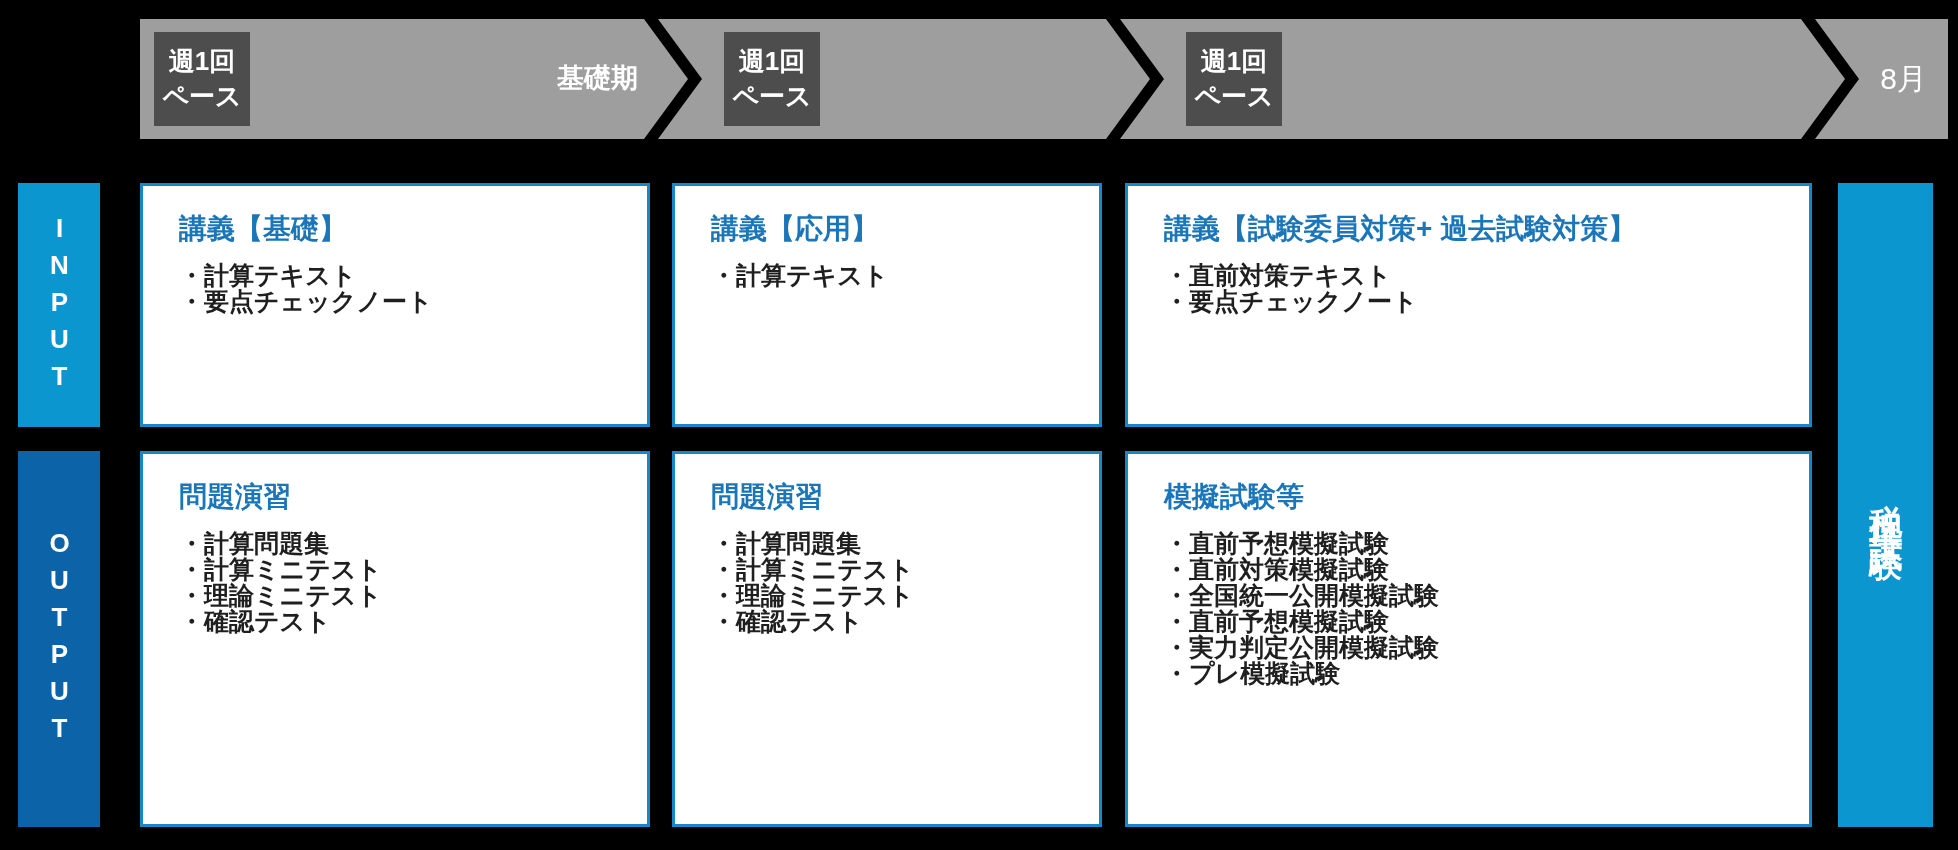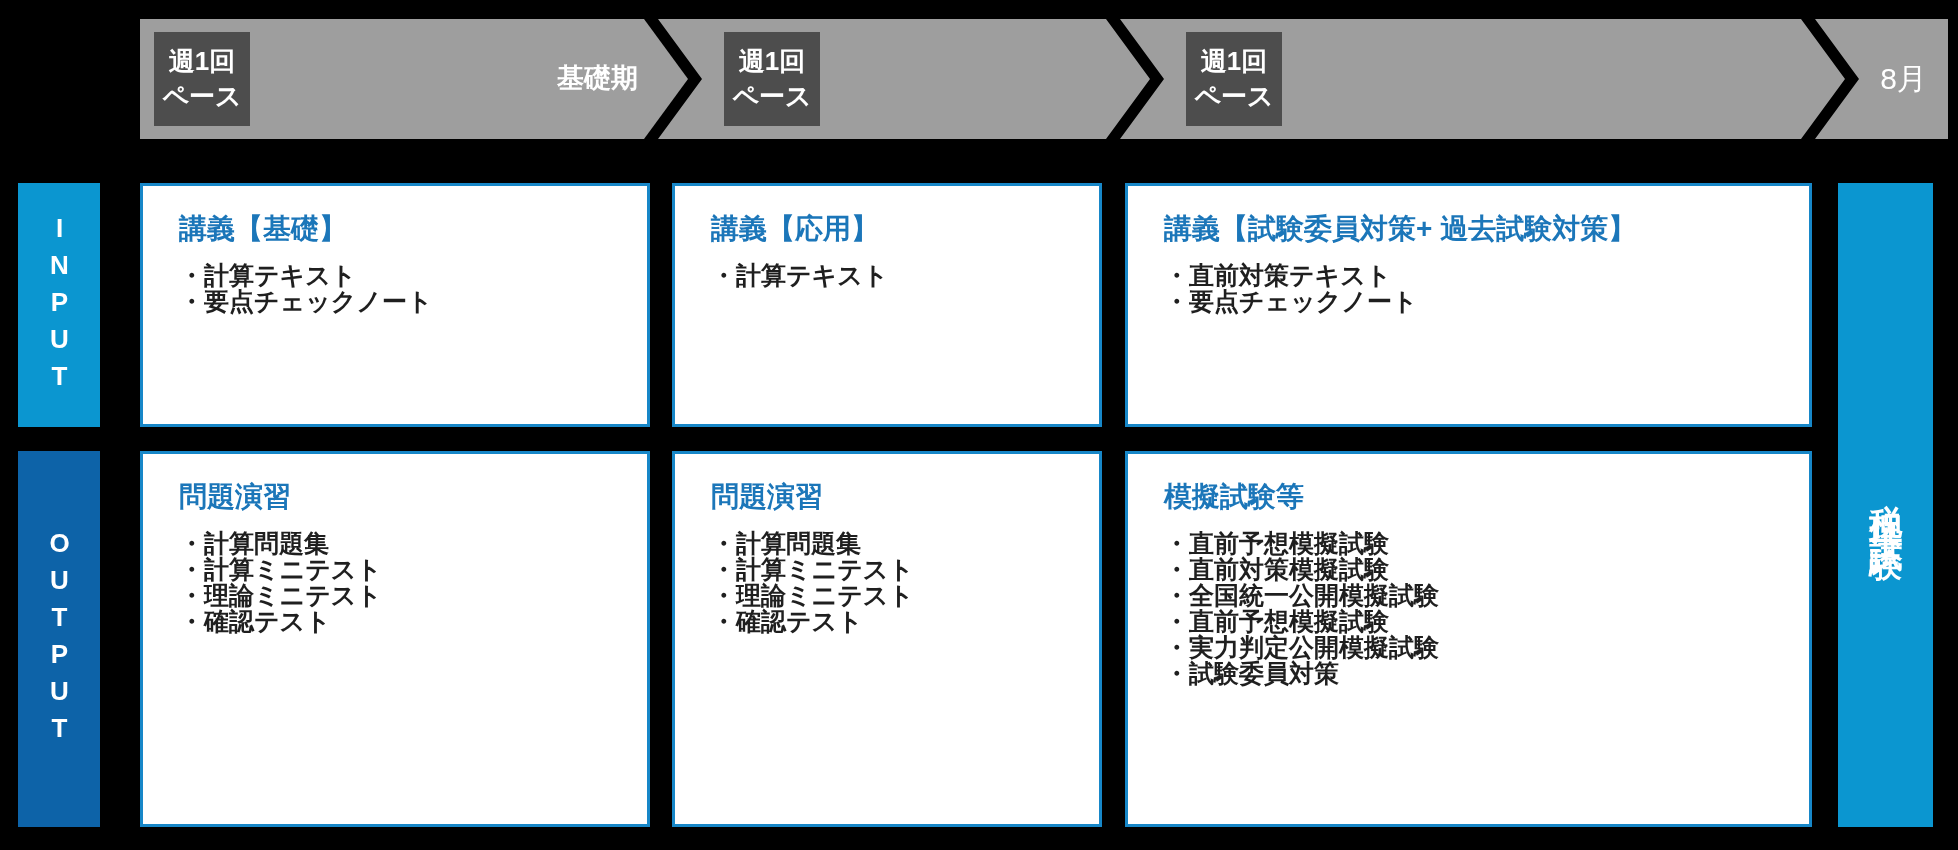--- a/index.html
+++ b/index.html
@@ -141,19 +141,19 @@
       <div class="box-item">・理論ミニテスト</div>
       <div class="box-item">・確認テスト</div>
     </div>
     <div class="box c3">
       <div class="box-title">模擬試験等</div>
       <div class="box-item">・直前予想模擬試験</div>
       <div class="box-item">・直前対策模擬試験</div>
       <div class="box-item">・全国統一公開模擬試験</div>
       <div class="box-item">・直前予想模擬試験</div>
       <div class="box-item">・実力判定公開模擬試験</div>
-      <div class="box-item">・試験委員対策</div>
+      <div class="box-item">・プレ模擬試験</div>
     </div>
   </div>
 
   <div class="goal-bar">税理士試験</div>
 
 </div>
 
 </body></html>

